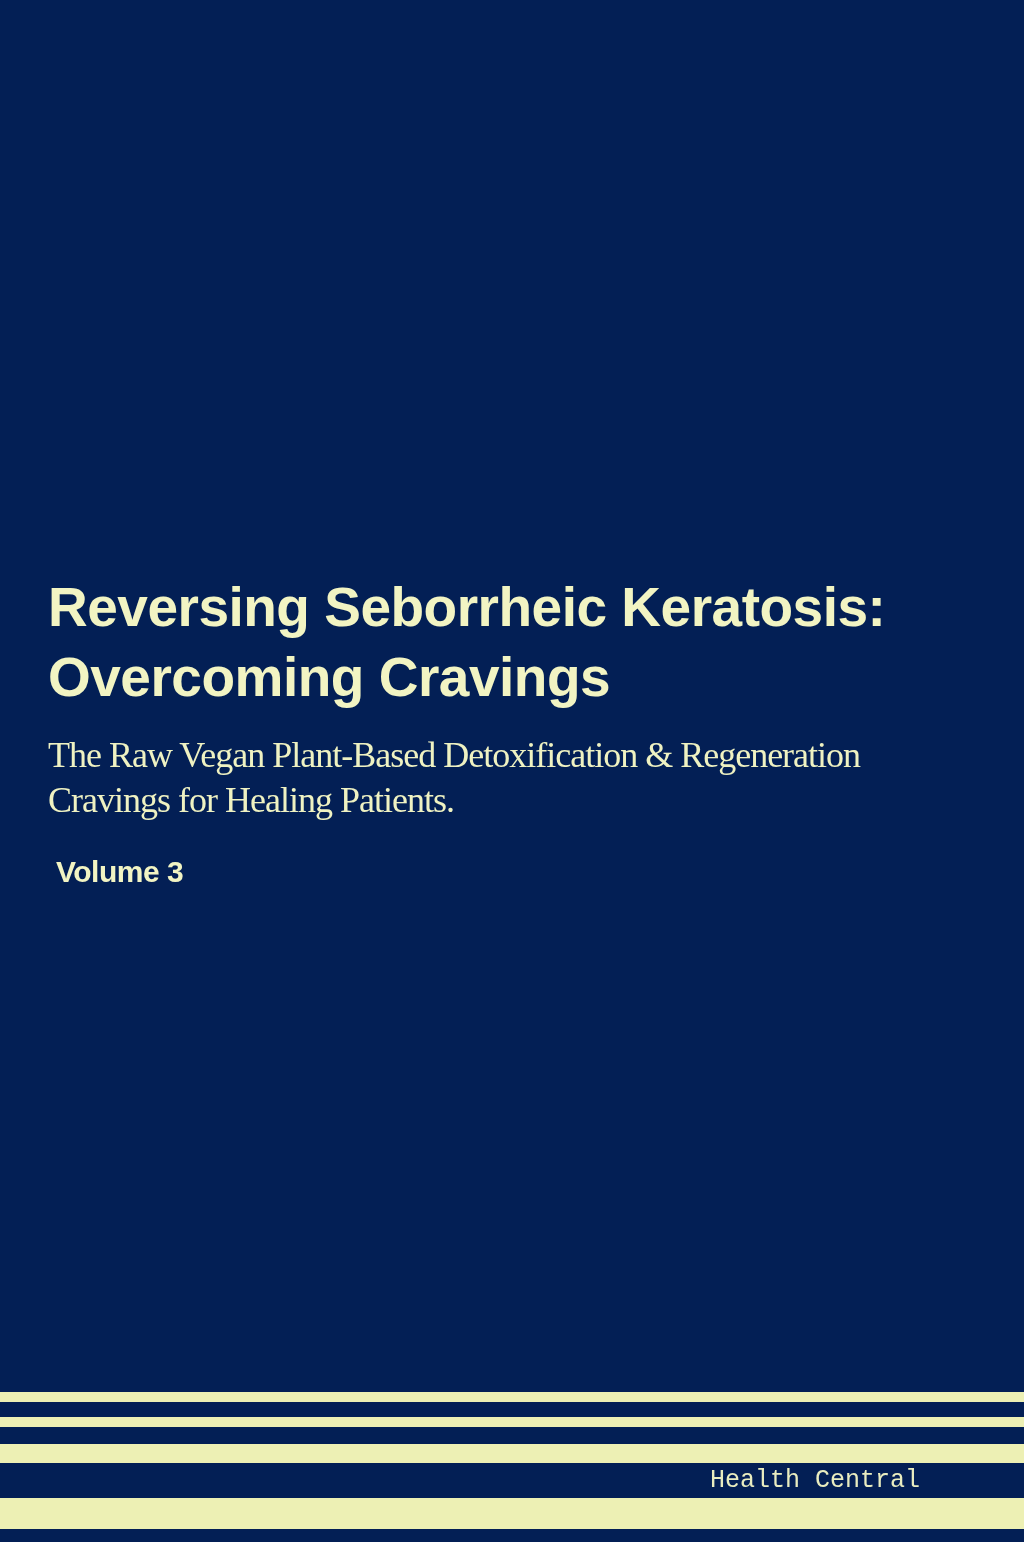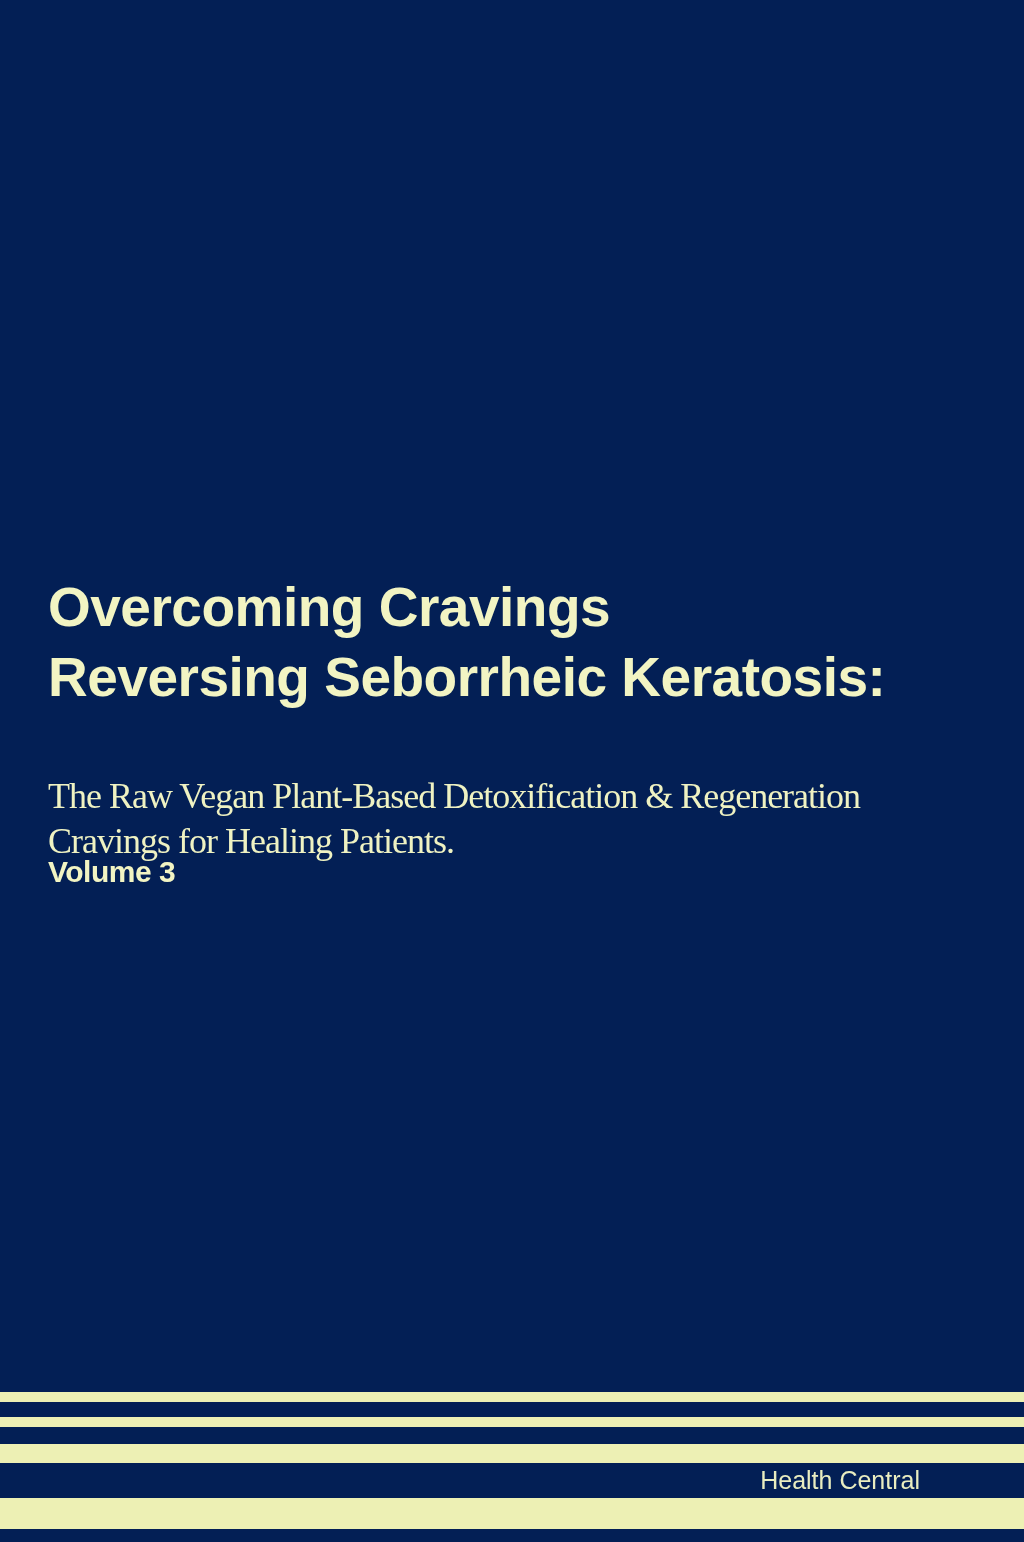--- a/index.html
+++ b/index.html
@@ -30,25 +30,24 @@
     position: absolute;
     left: 48px;
     top: 733px;
     color: #EFF2C2;
     font-family: "Liberation Serif", serif;
     font-size: 36px;
     line-height: 45px;
     font-weight: normal;
     letter-spacing: -1px;
     white-space: nowrap;
-    margin-top: 41px;
   }
   .volume {
     position: absolute;
-    left: 48px;
+    left: 56px;
     top: 852px;
     color: #F2F4C3;
     font-size: 30px;
     line-height: 40px;
     font-weight: bold;
     letter-spacing: -0.5px;
     white-space: nowrap;
     text-align: center;
   }
   .stripe {
@@ -61,41 +60,42 @@
   .stripe-2 { top: 1417px; height: 10px; }
   .stripe-3 { top: 1444px; height: 19px; }
   .stripe-4 { top: 1498px; height: 31px; }
   .publisher-band {
     position: absolute;
     left: 0;
     top: 1463px;
     width: 1024px;
     height: 35px;
     background: #031F55;
+    font-family: Liberation Mono, monospace;
   }
   .publisher {
     position: absolute;
     right: 104px;
     top: 0;
     height: 35px;
     line-height: 35px;
     color: #E9EDC0;
     font-size: 25px;
     font-weight: normal;
     white-space: nowrap;
   }
 </style>
 </head>
 <body>
 
 <div class="cover">
 
   <div class="title-block">
+    <div>Reversing Seborrheic Keratosis:</div>
     <div>Overcoming Cravings</div>
-    <div>Reversing Seborrheic Keratosis:</div>
   </div>
 
   <div class="subtitle-block">
     <div>The Raw Vegan Plant-Based Detoxification &amp; Regeneration</div>
     <div>Cravings for Healing Patients.</div>
   </div>
 
   <div class="volume">Volume 3</div>
 
   <div class="stripe stripe-1"></div>

